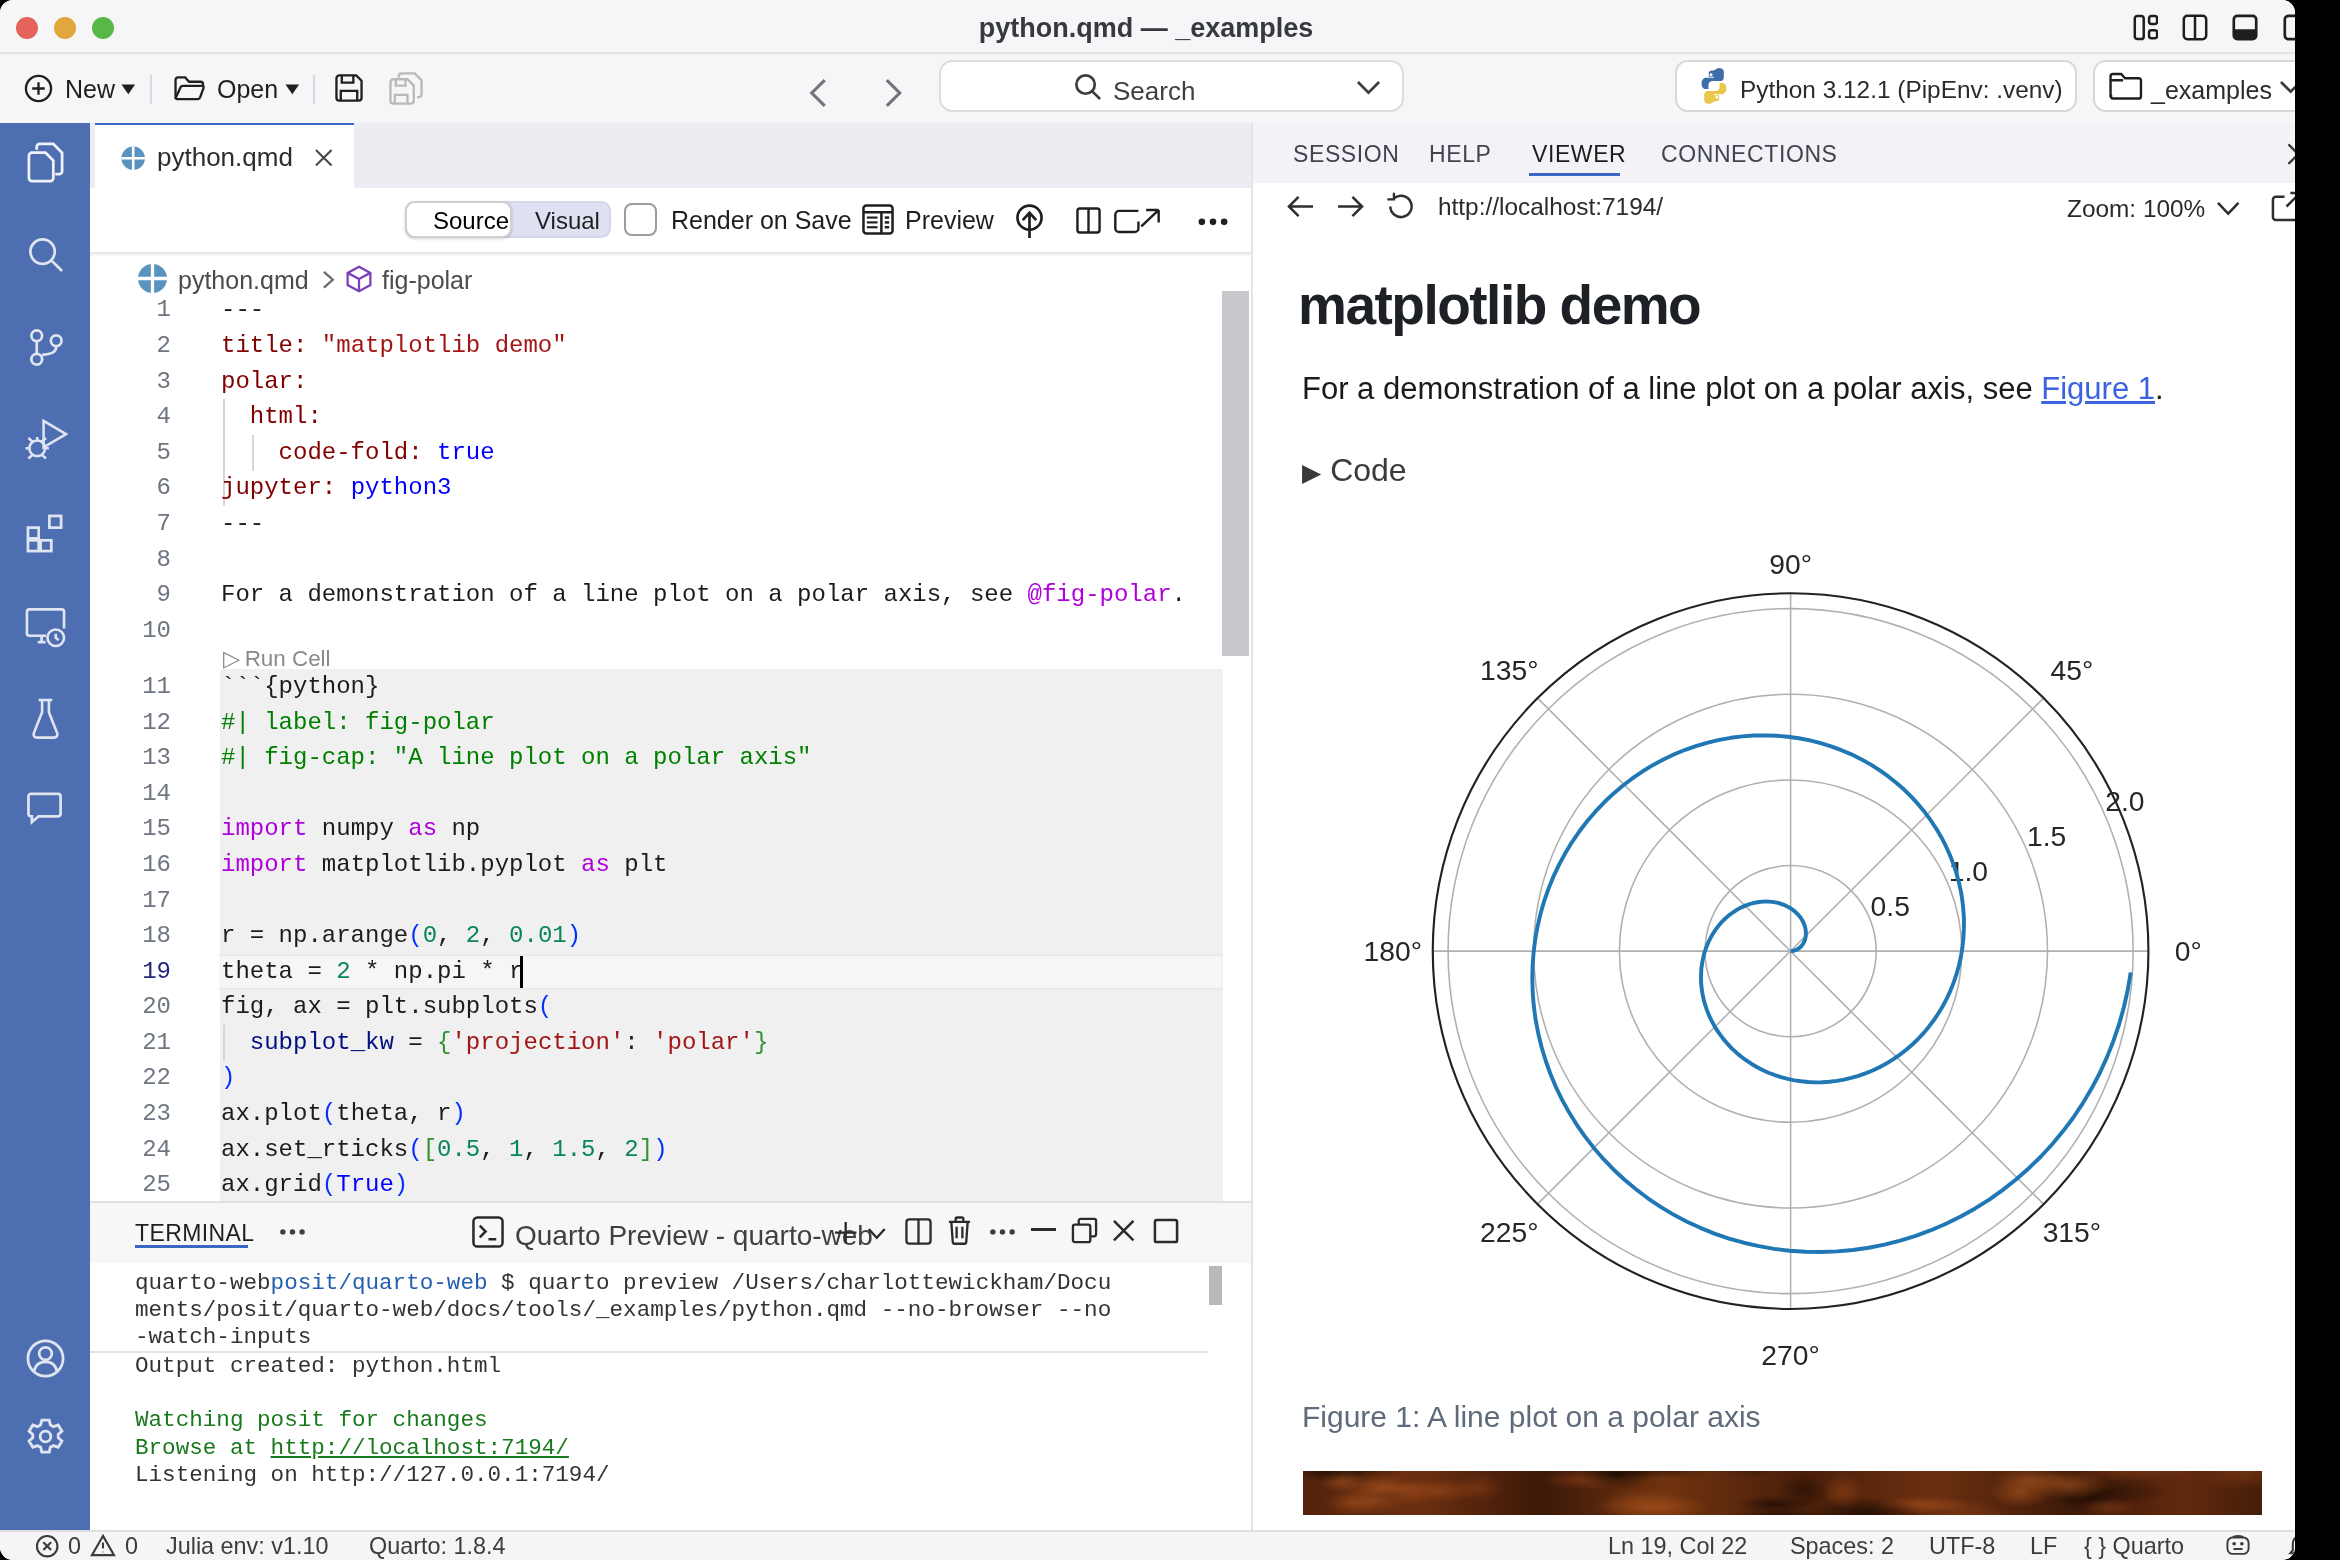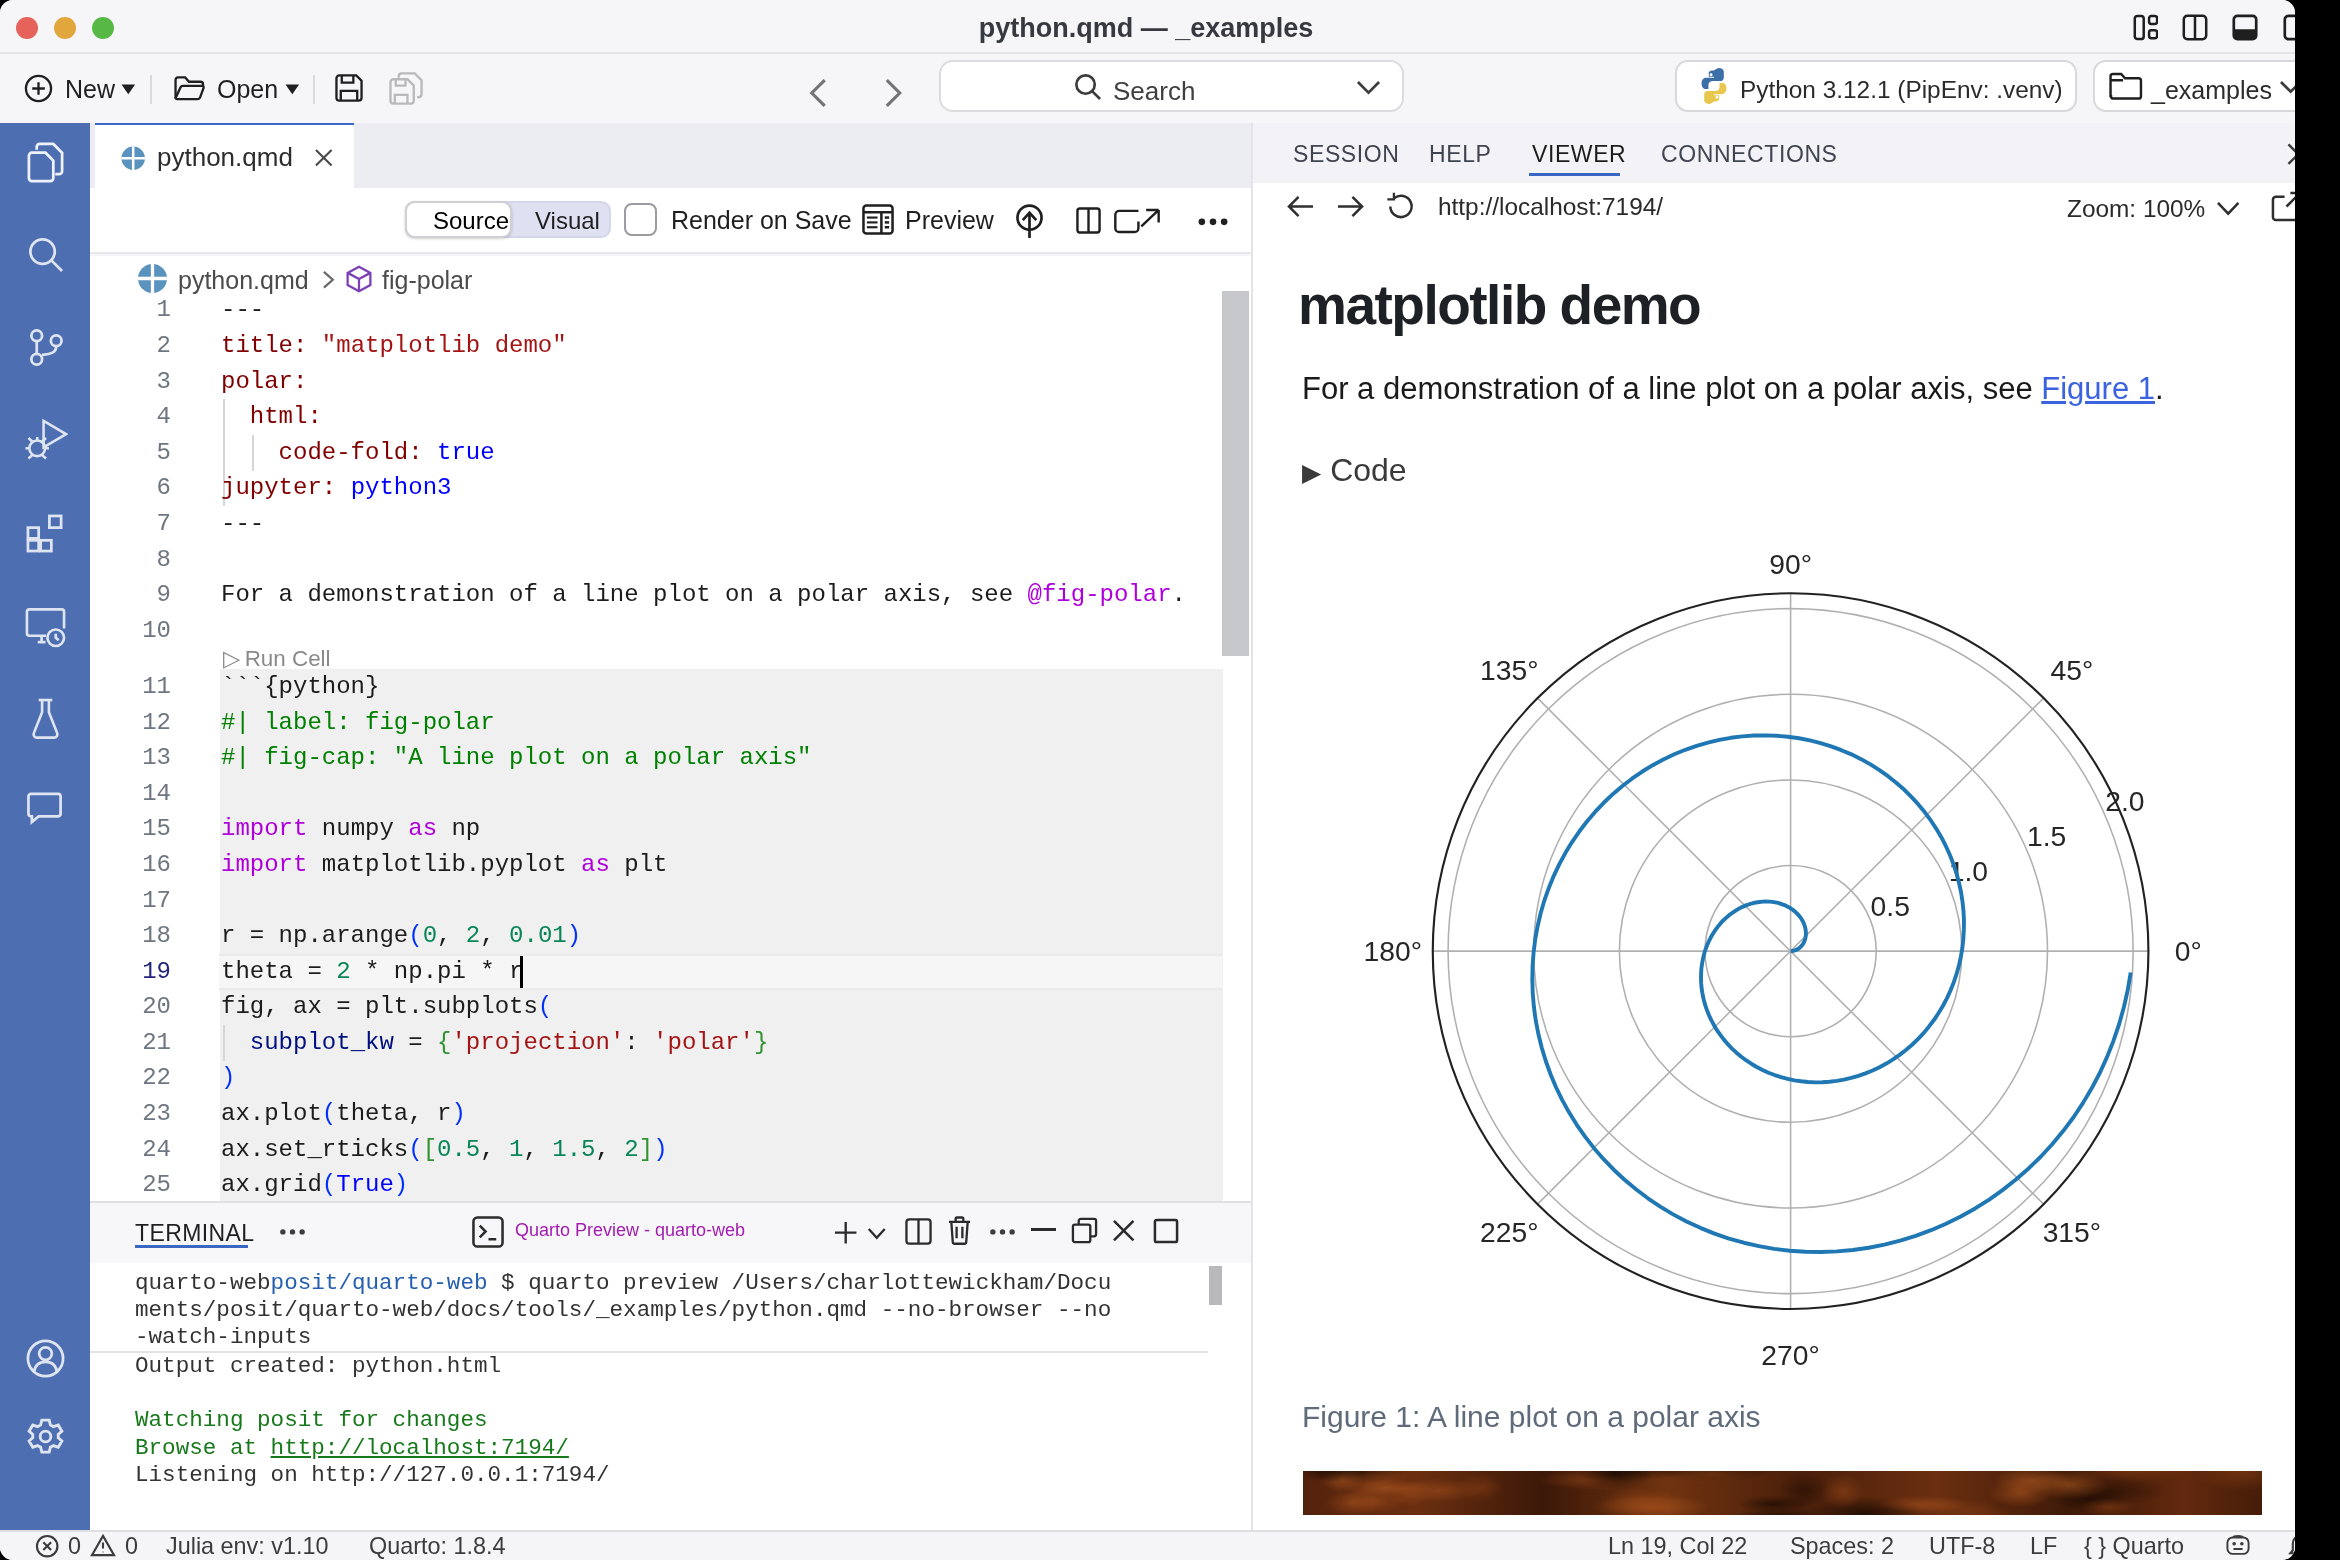--- a/index.html
+++ b/index.html
@@ -369,21 +369,21 @@
   <div class="abs" style="left:135px;top:1245px;width:113px;height:2.9px;background:#3a66c4;"></div>
   <svg class="abs" style="left:279px;top:1228px;" width="27" height="7.8" viewBox="0 0 28 8">
       <circle cx="4" cy="4" r="2.8" fill="#3c3c3c"></circle>
       <circle cx="14" cy="4" r="2.8" fill="#3c3c3c"></circle>
       <circle cx="24" cy="4" r="2.8" fill="#3c3c3c"></circle>
     </svg>
   <svg class="abs" style="left:472px;top:1216px;" width="32" height="32" viewBox="0 0 33 33" fill="none" stroke="#2b2b2b" stroke-width="2.6">
       <rect x="1.5" y="1.5" width="30" height="30" rx="4"></rect>
       <path d="M8 10 l6 6 -6 6 M17 24 h8"></path>
     </svg>
-  <div class="abs" style="left:515px;top:1220px;font-size:18px;color:#a21caf;">Quarto Preview - quarto-web</div>
+  <div class="abs" style="left:515px;top:1220px;font-size:28px;color:#404040;">Quarto Preview - quarto-web</div>
   <svg class="abs" style="left:834px;top:1221px;" width="23.4" height="23.4" viewBox="0 0 24 24" fill="none" stroke="#2b2b2b" stroke-width="2.4">
       <path d="M12 1 V23 M1 12 H23"></path>
     </svg>
   <svg class="abs" style="left:867px;top:1227px;" width="19.5" height="12.7" viewBox="0 0 22 14" fill="none" stroke="#2b2b2b" stroke-width="2.6">
       <path d="M2 2 L11 12 L20 2"></path>
     </svg>
   <svg class="abs" style="left:905px;top:1218px;" width="27" height="27" viewBox="0 0 28 28" fill="none" stroke="#2b2b2b" stroke-width="2.4">
       <rect x="1.5" y="1.5" width="25" height="25" rx="3"></rect>
       <line x1="14" y1="1.5" x2="14" y2="26.5"></line>
     </svg>

